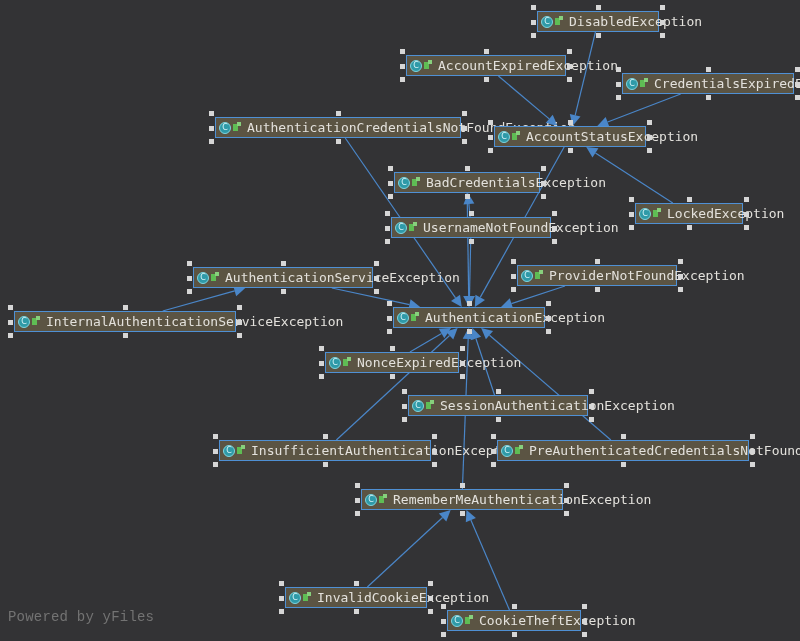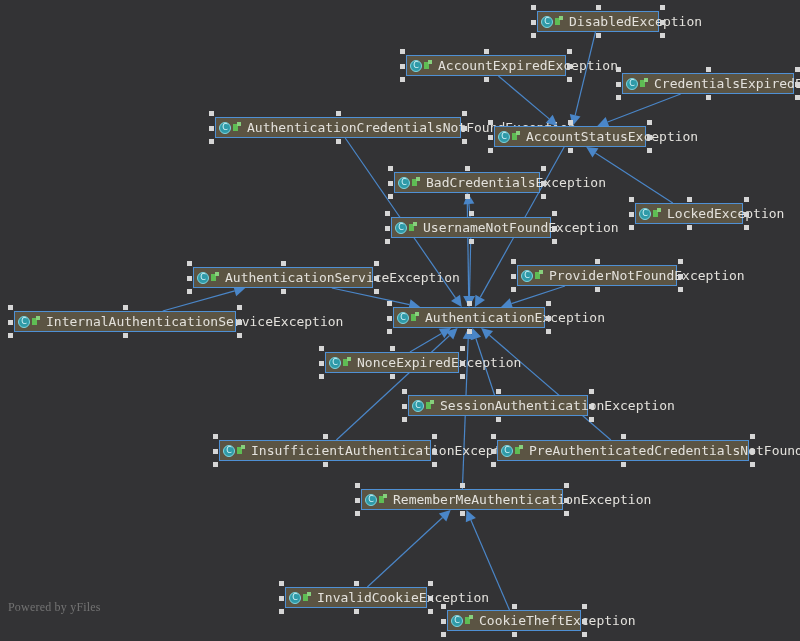--- a/index.html
+++ b/index.html
@@ -101,24 +101,24 @@
   .h.tc { left: 50%;   top: -7px; margin-left: -2px; }
   .h.tr { right: -7px; top: -7px; }
   .h.ml { left: -7px;  top: 50%;  margin-top: -2px; }
   .h.mr { right: -7px; top: 50%;  margin-top: -2px; }
   .h.bl { left: -7px;  bottom: -7px; }
   .h.bc { left: 50%;   bottom: -7px; margin-left: -2px; }
   .h.br { right: -7px; bottom: -7px; }
   #watermark {
     position: absolute;
     left: 8px;
-    bottom: 26px;
+    bottom: 16px;
     color: #737373;
-    font-size: 12px;
-    font-family: Liberation Serif, serif;
+    font-size: 14px;
+    font-family: Liberation Mono, monospace;
     letter-spacing: 0.2px;
   }
 </style>
 </head>
 <body>
 
 <div id="canvas">
 
   <svg id="edge-layer" viewBox="0 0 800 641" width="800" height="641">
       <g>

